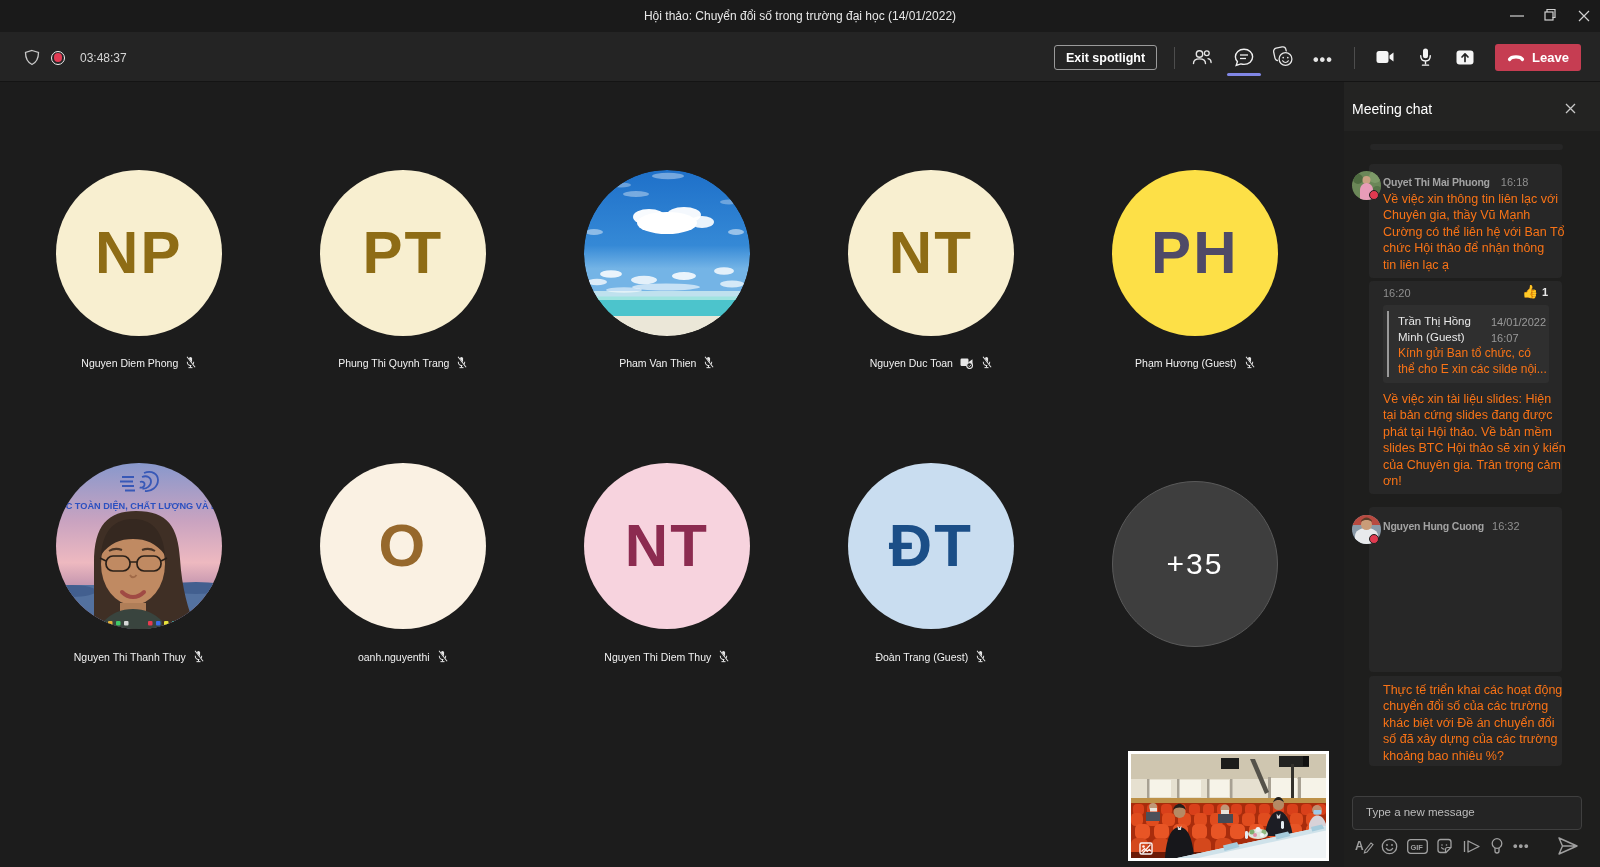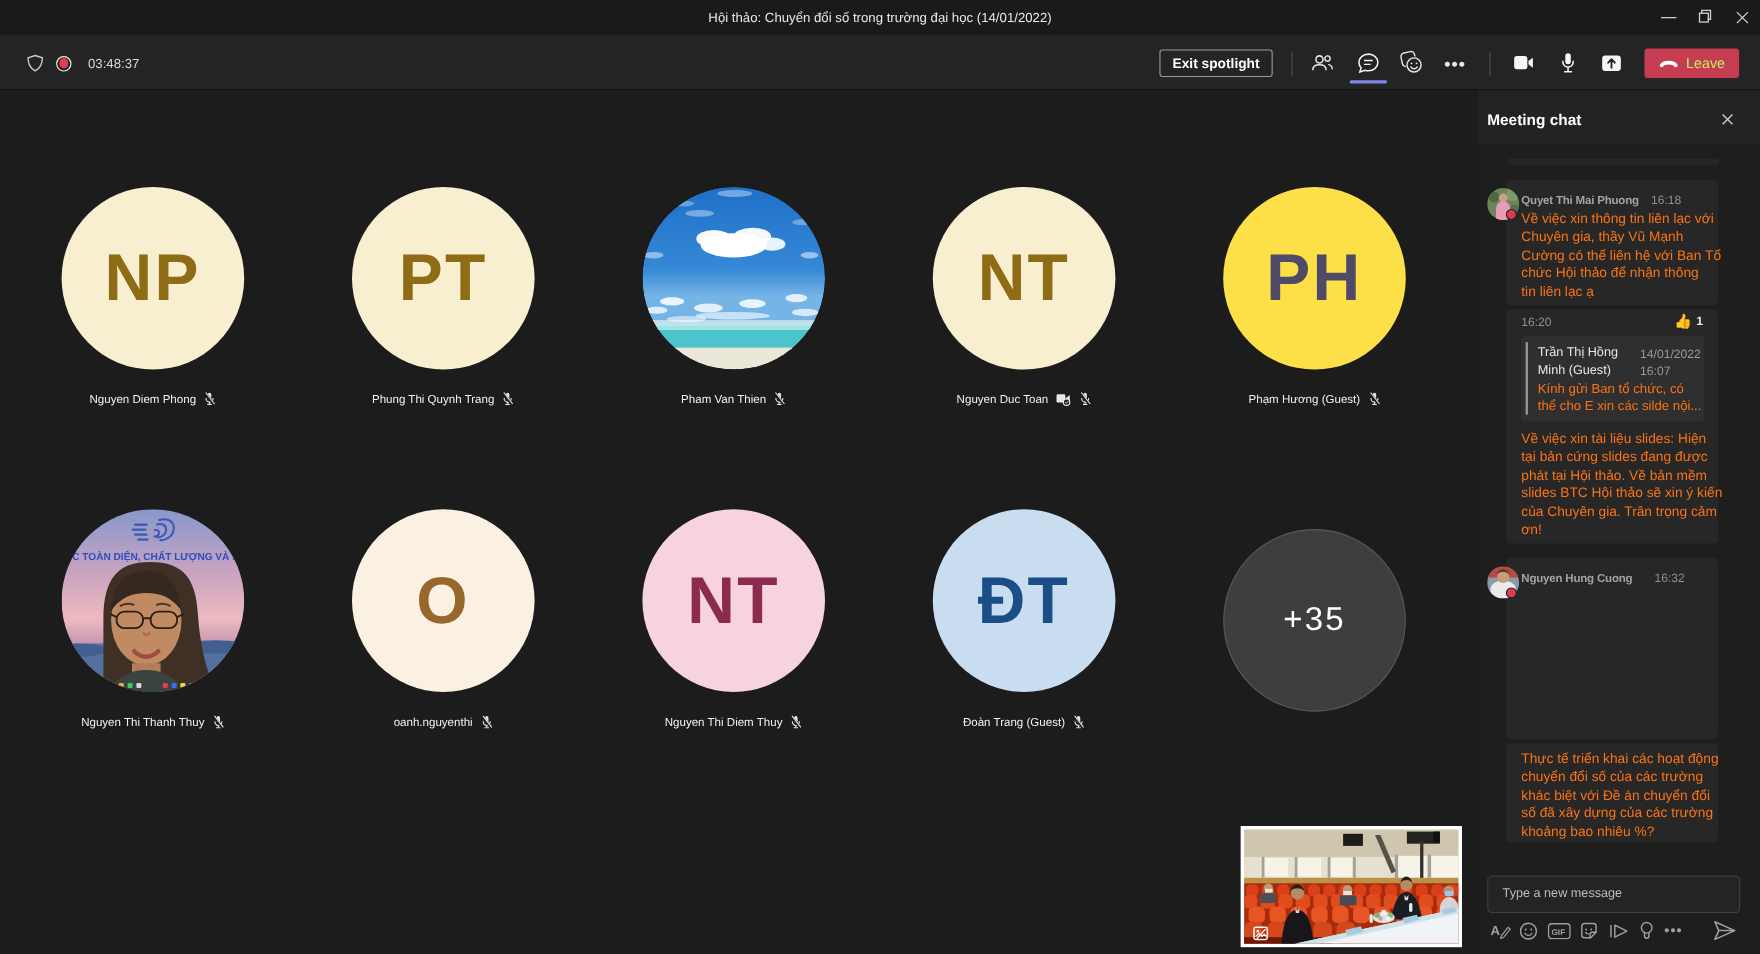--- a/index.html
+++ b/index.html
@@ -99,21 +99,21 @@
 
   <svg class="abs" style="left:1456px;top:50px;width:18px;height:15px" viewBox="0 0 18 15">
     <rect x="0.5" y="0.5" width="17" height="14" rx="3" fill="#f5f5f5"></rect>
     <path d="M9 11.5 v-7 M6 7 l3-3.2 3 3.2" fill="none" stroke="#242424" stroke-width="1.7" stroke-linecap="round" stroke-linejoin="round"></path>
   </svg>
 
   <div class="abs" style="left:1495px;top:44px;width:86px;height:27px;background:#c63d52;border-radius:3px;display:flex;align-items:center;justify-content:center;gap:7px">
     <svg style="width:18px;height:9px" viewBox="0 0 18 9">
         <path d="M2.6 6.4 C4.4 3 13.6 3 15.4 6.4" stroke="#fff" stroke-width="3.4" stroke-linecap="round" fill="none"></path>
       </svg>
-    <span style="color:#bef264;font-size:13px;font-weight:normal">Leave</span>
+    <span style="color:#ffffff;font-size:13px;font-weight:bold">Leave</span>
   </div>
 
   <div class="circ" style="left:319.8px;top:169.5px;background:#F8EFD0;color:#8E6C15">PT</div>
   <div class="circ" style="left:55.8px;top:169.5px;background:#F8EFD0;color:#8E6C15">NP</div>
   <svg class="abs" style="left:583.8px;top:169.5px;width:166px;height:166px;border-radius:50%" viewBox="0 0 166 166">
     <defs>
       <linearGradient id="sky" x1="0" y1="0" x2="0" y2="1">
         <stop offset="0" stop-color="#1e70c9"></stop>
           <stop offset="0.58" stop-color="#3589d6"></stop>
           <stop offset="0.76" stop-color="#74b4e6"></stop>
@@ -437,21 +437,21 @@
       </g>
       <g opacity="0.95">
         <rect x="9" y="89" width="12" height="11" rx="1.5" fill="none" stroke="#fff" stroke-width="1.4"></rect>
         <circle cx="12.5" cy="92.5" r="1.3" fill="#fff"></circle>
         <path d="M10.5 97.5 l3-3 2.8 2.8 2-2 2 2" fill="none" stroke="#fff" stroke-width="1.2"></path>
         <line x1="19.5" y1="90.5" x2="11.5" y2="99.5" stroke="#fff" stroke-width="1.2"></line>
       </g>
     </svg>
   </div>
 
-  <div class="abs" style="left:1352px;top:101px;color:#fff;font-size:14px;font-weight:bold">Meeting chat</div>
+  <div class="abs" style="left:1352px;top:101px;color:#fff;font-size:14px;font-weight:normal">Meeting chat</div>
   <svg class="abs" style="left:1563px;top:101px;width:15px;height:15px" viewBox="0 0 15 15">
     <path d="M3 3 l9 9 M12 3 l-9 9" stroke="#c8c8c8" stroke-width="1.3"></path>
   </svg>
   <div class="abs" style="left:1369.5px;top:144px;width:193px;height:5.5px;background:#262626;border-radius:3px"></div>
 
   <div class="bub" style="top:163.5px;height:114px"></div>
   <svg class="abs" style="left:1351.5px;top:171px;width:29px;height:29px" viewBox="0 0 29 29">
     <defs>
         <clipPath id="av1">
           <circle cx="14.5" cy="14.5" r="14.5"></circle>
@@ -490,21 +490,21 @@
       </defs>
     <g clip-path="url(#av2)">
       <rect width="29" height="29" fill="#8a9aa8"></rect>
       <rect width="29" height="10" fill="#b84a40"></rect>
       <path d="M3 29 v-8 c0-5 5-8 11.5-8 s11.5 3 11.5 8 v8 Z" fill="#e8eaec"></path>
       <circle cx="14.5" cy="9.5" r="5.5" fill="#c99c78"></circle>
       <path d="M8.5 7 c1-3 4-4.5 6-4.5 s5 1.5 6 4.5 c-2-1.5-4-2-6-2 s-4 .5-6 2 Z" fill="#5a3c28"></path>
     </g>
   </svg>
   <div class="abs" style="left:1368.5px;top:533.5px;width:10px;height:10px;border-radius:50%;background:#e03a50;border:1.5px solid #1f1f1f"></div>
-  <div class="abs" style="left:1383px;top:515.5px"><span class="gname">Nguyen Hung Cuong</span><span class="gtime" style="margin-left:20px">16:32</span></div>
+  <div class="abs" style="left:1383px;top:515.5px"><span class="gname">Nguyen Hung Cuong</span><span class="gtime" style="margin-left:8px">16:32</span></div>
 
   <div class="bub" style="top:676px;height:90px"></div>
   <div class="msgtxt" style="left:1383px;top:682px">Thực tế triển khai các hoạt động<br>chuyển đổi số của các trường<br>khác biệt với Đề án chuyển đổi<br>số đã xây dựng của các trường<br>khoảng bao nhiêu %?</div>
 
   <div class="abs" style="left:1352px;top:796px;width:230px;height:34px;background:#242424;border:1px solid #3f3f3f;border-radius:4px"></div>
   <div class="abs" style="left:1366px;top:806px;color:#bcbcbc;font-size:11.5px">Type a new message</div>
   <svg class="abs" style="left:1354px;top:837px;width:20px;height:18px" viewBox="0 0 20 18">
     <text x="1" y="13" font-size="12" font-weight="bold" fill="#a0a0a0" font-family="Liberation Sans,sans-serif">A</text>
     <path d="M11 13.5 l6-7.5 2 1.6 -6 7.5 -2.6 .9 Z" fill="none" stroke="#a0a0a0" stroke-width="1.1"></path>
   </svg>

